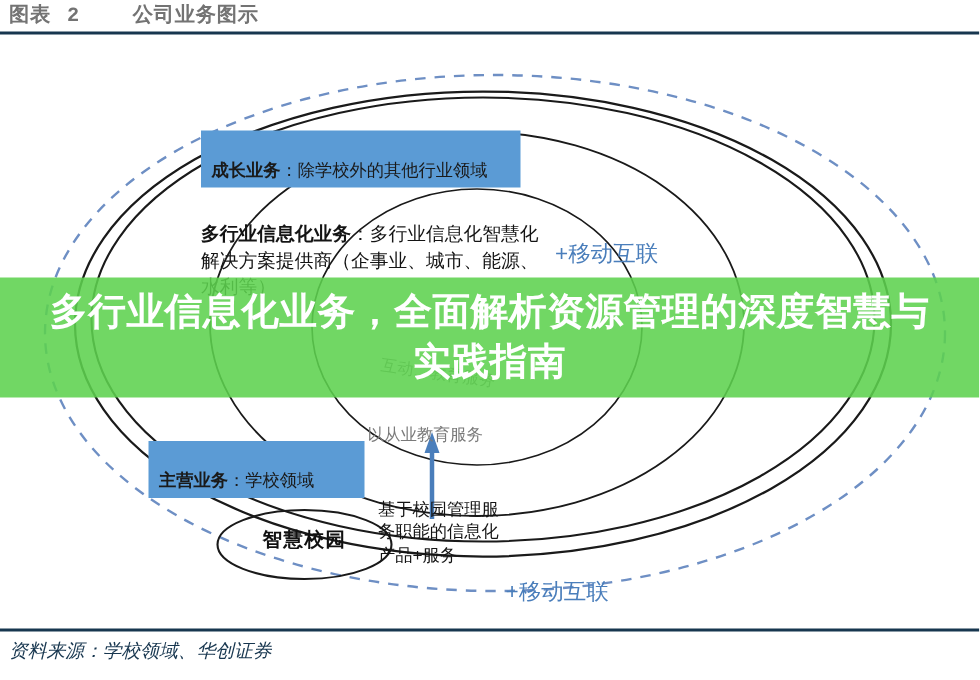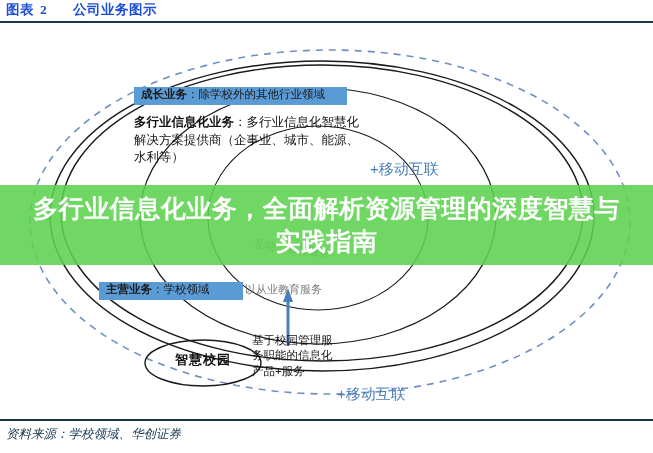--- a/index.html
+++ b/index.html
@@ -23,24 +23,24 @@
     position: absolute;
     left: 0;
     top: 0;
     width: 653px;
     height: 26px;
   }
   #title {
     position: absolute;
     left: 6px;
     top: 1px;
-    font-family: Liberation Serif, serif;
+    font-family: Liberation Mono, monospace;
     font-size: 13.5px;
     font-weight: bold;
-    color: #1d4ed8;
+    color: #737373;
     letter-spacing: 0.5px;
     white-space: nowrap;
   }
   #title .num { margin: 0 4px 0 2px; }
   #title .sep { display: inline-block; width: 14px; }
   #header-rule {
     position: absolute;
     left: 0;
     top: 21px;
     width: 653px;
@@ -75,30 +75,30 @@
 
   
   #growth-block {
     position: absolute;
     left: 134px;
     top: 61px;
     width: 238px;
   }
   .tag-bar {
     background: #5b9bd5;
-    padding: 0 7px 3px 7px;
+    padding: 20px 7px 3px 7px;
     font-size: 11.5px;
     color: #1a1a1a;
     line-height: 1.3;
     white-space: nowrap;
   }
   .tag-bar .bold { font-weight: bold; }
   #growth-tag { width: 199px; }
   #growth-body {
-    margin-top: 9px;
+    margin-top: 23px;
     font-size: 12.5px;
     color: #141414;
     line-height: 1.42;
     width: 228px;
   }
   #growth-body .bold { font-weight: bold; }
 
   .mobile-tag {
     position: absolute;
     color: #4a7ebb;
@@ -106,21 +106,21 @@
     font-size: 15px;
     white-space: nowrap;
   }
   #mobile-tag-1 { left: 370px; top: 134px; }
   #mobile-tag-2 { left: 337px; top: 359px; }
 
   
   #main-tag {
     position: absolute;
     left: 99px;
-    top: 256px;
+    top: 268px;
     width: 130px;
   }
 
   
   #campus-name {
     position: absolute;
     left: 163px;
     top: 325px;
     width: 80px;
     text-align: center;

